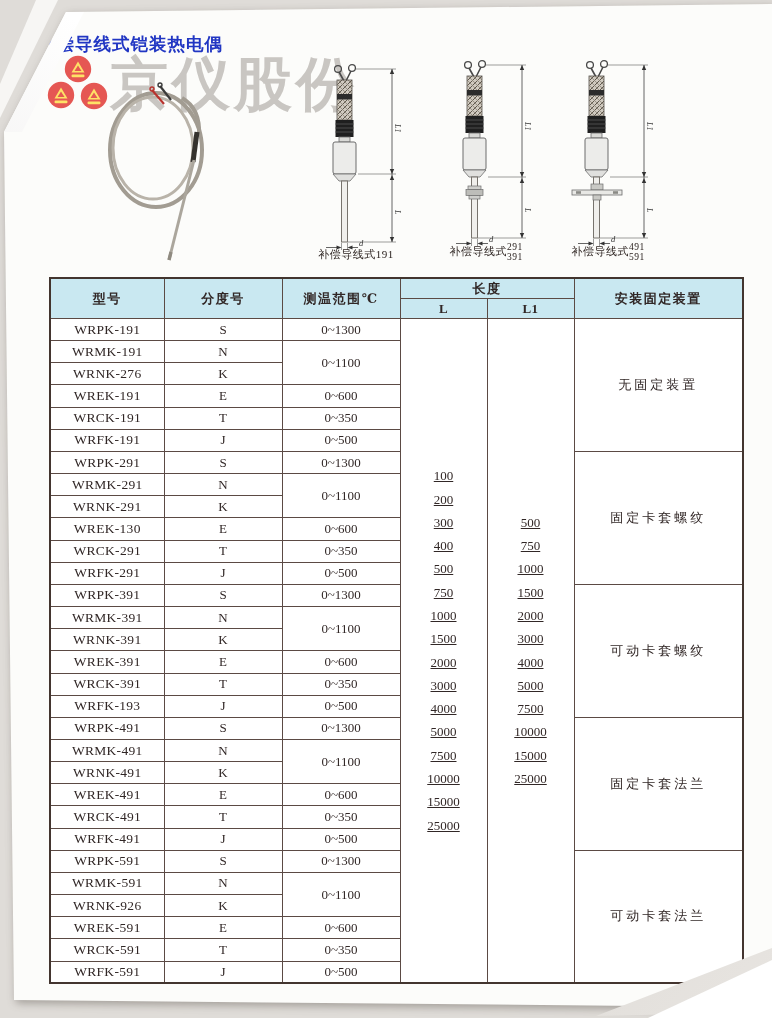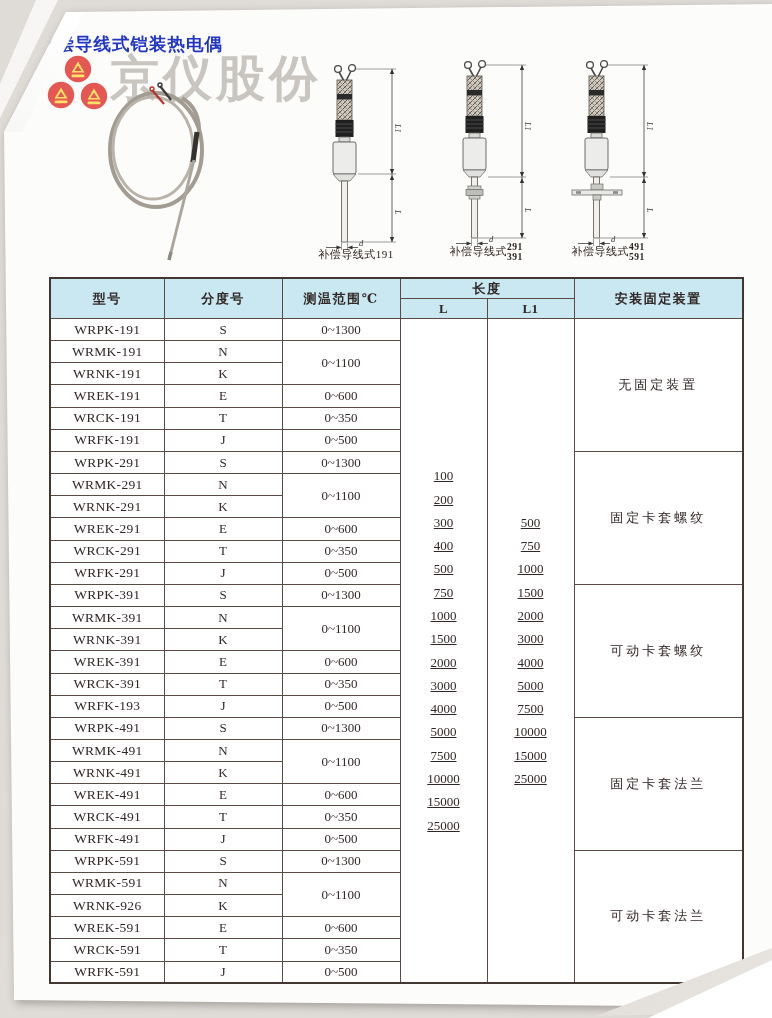--- a/index.html
+++ b/index.html
@@ -34,31 +34,31 @@
     background:linear-gradient(315deg,#ffffff 40%,#d6d2ce 100%);
   }
   .title{
     position:absolute;left:38px;top:32px;z-index:3;
     font-family:"Liberation Sans","DejaVu Sans",sans-serif;
     font-size:17.5px;font-weight:bold;color:var(--title_blue,#2136c3);letter-spacing:1px;
   }
   .watermark-text{
     position:absolute;left:110px;top:46px;z-index:1;
     font-family:"Liberation Sans","DejaVu Sans",sans-serif;
-    font-size:49px;font-weight:bold;color:var(--watermark_gray,#c9c6c2);
+    font-size:58px;font-weight:bold;color:var(--watermark_gray,#c9c6c2);
     letter-spacing:4px;white-space:nowrap;
   }
   .logo,.photo,.fig-svg{position:absolute;z-index:2;}
   .fig-cap{
     position:absolute;z-index:2;width:130px;text-align:center;
     font-size:11px;color:#2c2320;letter-spacing:0.5px;white-space:nowrap;
   }
   .fig-cap .stack{
     display:inline-flex;flex-direction:column;vertical-align:middle;
-    font-size:9.5px;line-height:1.08;margin-left:0;text-align:left;font-weight:bold;
+    font-size:9.5px;line-height:1.08;margin-left:0;text-align:left;
   }
   table.spec{
     position:absolute;left:49px;top:277px;z-index:3;width:693px;
     border-collapse:collapse;table-layout:fixed;background:#fff;
     border:2px solid var(--border_dark,#43352f);
   }
   .spec th,.spec td{
     border:1px solid var(--border,#5b4a44);padding:0;text-align:center;
     color:var(--text_dark,#312726);overflow:hidden;
   }
@@ -311,21 +311,21 @@
               <div>25000</div>
             </td>
             <td class="mount" rowspan="6">无固定装置</td>
           </tr>
           <tr>
             <td class="model">WRMK-191</td>
             <td class="grad">N</td>
             <td class="range" rowspan="2">0~1100</td>
           </tr>
           <tr>
-            <td class="model">WRNK-191</td>
+            <td class="model">WRNK-276</td>
             <td class="grad">K</td>
           </tr>
           <tr>
             <td class="model">WREK-191</td>
             <td class="grad">E</td>
             <td class="range">0~600</td>
           </tr>
           <tr>
             <td class="model">WRCK-191</td>
             <td class="grad">T</td>
@@ -345,21 +345,21 @@
           <tr>
             <td class="model">WRMK-291</td>
             <td class="grad">N</td>
             <td class="range" rowspan="2">0~1100</td>
           </tr>
           <tr>
             <td class="model">WRNK-291</td>
             <td class="grad">K</td>
           </tr>
           <tr>
-            <td class="model">WREK-291</td>
+            <td class="model">WREK-130</td>
             <td class="grad">E</td>
             <td class="range">0~600</td>
           </tr>
           <tr>
             <td class="model">WRCK-291</td>
             <td class="grad">T</td>
             <td class="range">0~350</td>
           </tr>
           <tr>
             <td class="model">WRFK-291</td>

